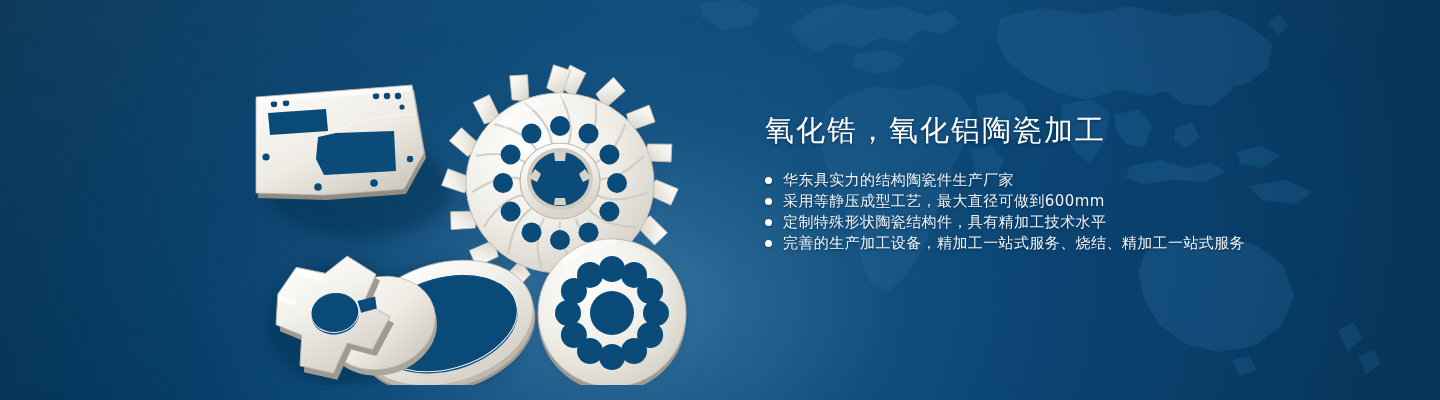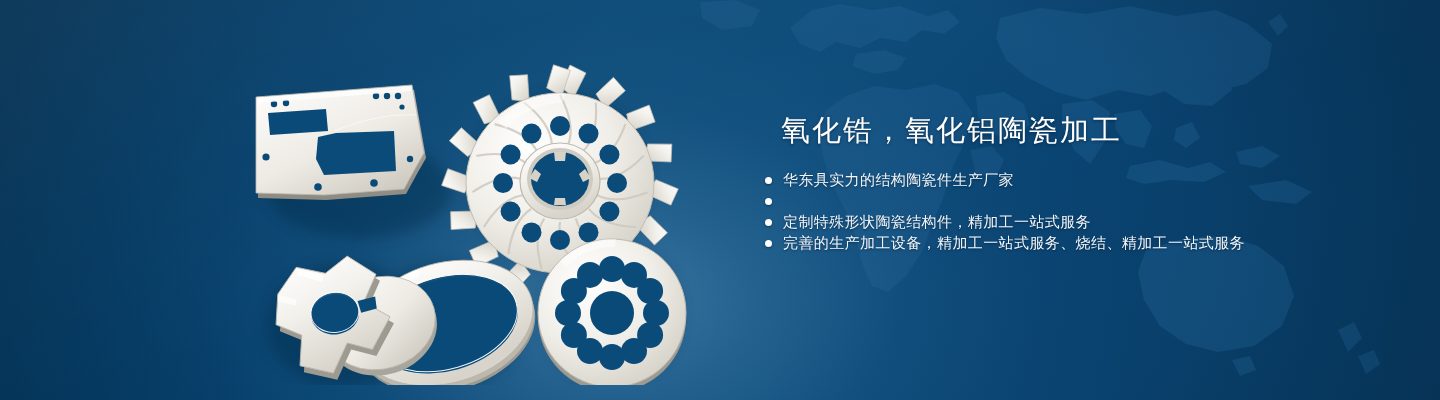--- a/index.html
+++ b/index.html
@@ -80,21 +80,21 @@
     left: 765px;
     top: 112px;
     width: 620px;
   }
   .headline {
     font-size: 29px;
     line-height: 1.25;
     letter-spacing: 2px;
     color: #ffffff;
     font-weight: normal;
-    margin: 0 0 22px 16px;
+    margin: 0 0 22px 0;
     text-shadow: 0 1px 3px rgba(0,20,40,0.55);
     white-space: nowrap;
   }
   .bullets {
     list-style: none;
     margin: 0;
     padding: 0;
   }
   .bullet {
     display: flex;
@@ -380,24 +380,25 @@
   <div class="copy">
     <h1 class="headline">氧化锆，氧化铝陶瓷加工</h1>
 
     <ul class="bullets">
       <li class="bullet">
         <span class="dot"></span>
         <span class="bullet-text">华东具实力的结构陶瓷件生产厂家</span>
       </li>
       <li class="bullet">
         <span class="dot"></span>
+        <span class="bullet-text">采用等静压成型工艺，最大直径可做到600mm</span>
       </li>
       <li class="bullet">
         <span class="dot"></span>
-        <span class="bullet-text">定制特殊形状陶瓷结构件，精加工一站式服务</span>
+        <span class="bullet-text">定制特殊形状陶瓷结构件，具有精加工技术水平</span>
       </li>
       <li class="bullet">
         <span class="dot"></span>
         <span class="bullet-text">完善的生产加工设备，精加工一站式服务、烧结、精加工一站式服务</span>
       </li>
     </ul>
   </div>
 
 </div>
 

